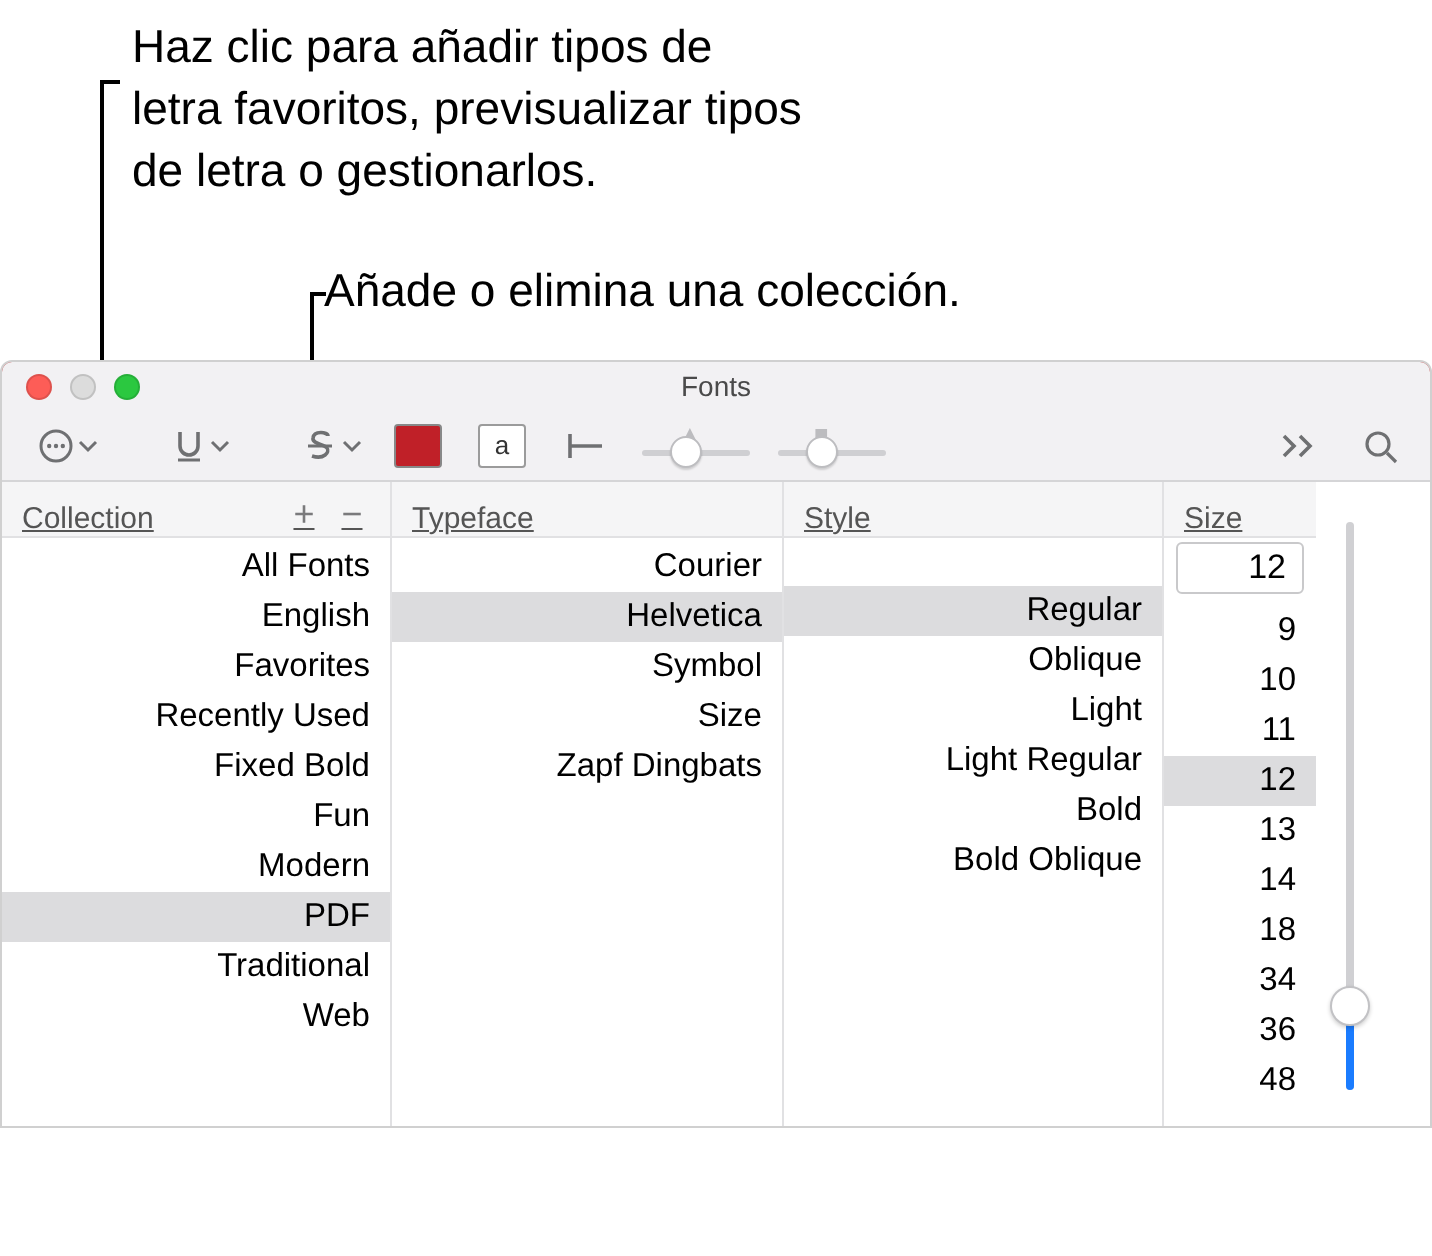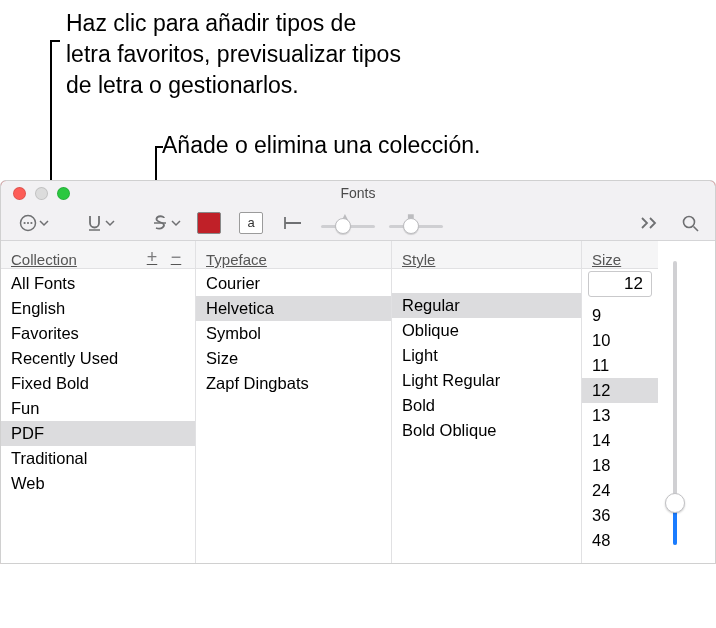--- a/index.html
+++ b/index.html
@@ -173,20 +173,21 @@
     font-size: 18px;
   }
   .hdr-btn {
     width: 18px; text-align:center; cursor:default;
   }
 
   .list {
     flex: 1;
     overflow: auto;
     padding: 2px 0;
+    text-align: right;
   }
   .row {
     padding: 3px 10px;
     font-size: 16.5px;
     color: #000;
     white-space: nowrap;
   }
   .row.sel { background: #dcdcde; }
 
   .size-wrap { flex:1; display:flex; }
@@ -328,20 +329,21 @@
           <div class="hdr-btn">−</div>
         </div>
       </div>
       <div class="list" id="list-collection">
           <div class="row">All Fonts</div>
           <div class="row">English</div>
           <div class="row">Favorites</div>
           <div class="row">Recently Used</div>
           <div class="row">Fixed Bold</div>
           <div class="row">Fun</div>
+          <div class="row">Modern</div>
           <div class="row sel">PDF</div>
           <div class="row">Traditional</div>
           <div class="row">Web</div>
         </div>
     </div>
 
     <div class="col col-typeface">
       <div class="col-header">
         <span>Typeface</span>
       </div>
@@ -376,21 +378,21 @@
           </div>
           <input class="size-input" value="12" style="">
           <div class="list size-list" id="list-size">
               <div class="row">9</div>
               <div class="row">10</div>
               <div class="row">11</div>
               <div class="row sel">12</div>
               <div class="row">13</div>
               <div class="row">14</div>
               <div class="row">18</div>
-              <div class="row">24</div>
+              <div class="row">34</div>
               <div class="row">36</div>
               <div class="row">48</div>
             </div>
         </div>
         <div class="vslider">
           <div class="vtrack"></div>
           <div class="vfill"></div>
           <div class="vthumb"></div>
         </div>
       </div>

